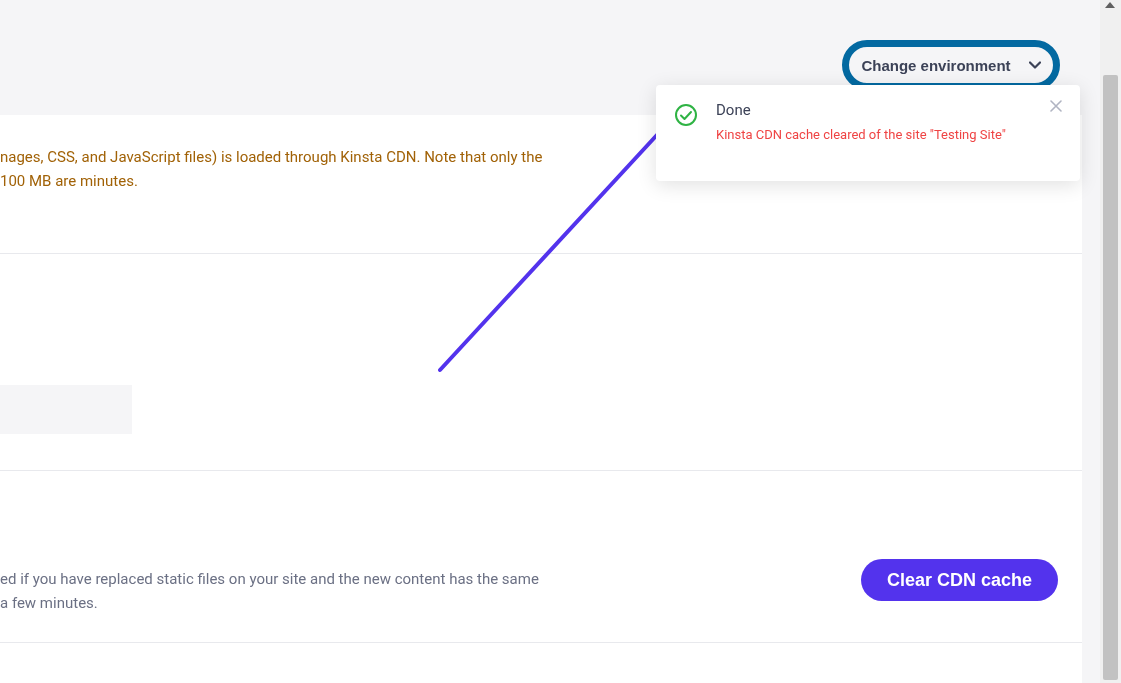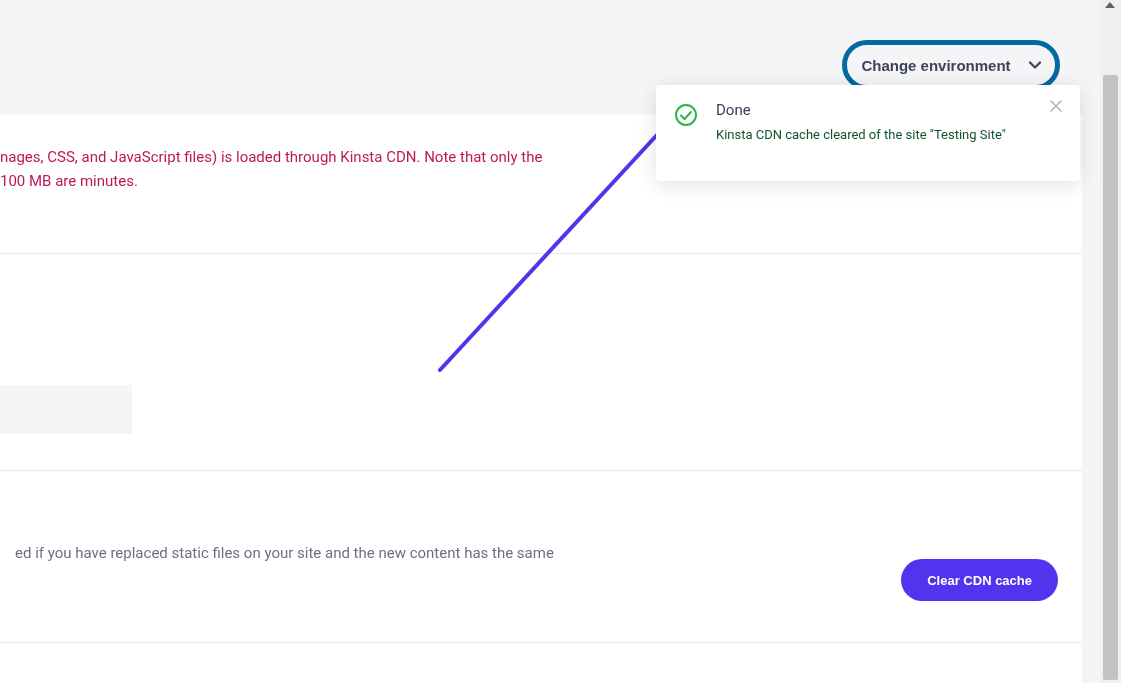--- a/index.html
+++ b/index.html
@@ -54,21 +54,21 @@
       width: 1082px;
       height: 115px;
       background: #f5f5f7;
     }
     .change-env-btn {
       position: absolute;
       top: 40px;
       right: 22px;
       width: 218px;
       height: 50px;
-      border: 5px solid #0369a1;
+      border: 7px solid #0369a1;
       border-radius: 25px;
       background: transparent;
       display: flex;
       align-items: center;
       justify-content: center;
       gap: 18px;
       cursor: pointer;
       font-size: 15px;
       font-weight: 600;
       color: #3c4257;
@@ -91,21 +91,21 @@
       position: absolute;
       top: 0;
       left: 0;
       width: 100%;
       padding: 30px 30px 60px 0;
       border-bottom: 1px solid #e8e9ed;
     }
     .section-1 .text-line {
       font-size: 15px;
       line-height: 24px;
-      color: #be185d;
+      color: #a16207;
     }
     .toggle-stub {
       position: absolute;
       top: 48px;
       right: 24px;
       width: 44px;
       height: 14px;
       background: #5333ed;
       border-top-left-radius: 12px;
       border-bottom-left-radius: 12px;
@@ -121,24 +121,24 @@
     .divider-2 {
       position: absolute;
       top: 355px;
       left: 0;
       width: 100%;
       height: 1px;
       background: #e8e9ed;
     }
     .section-3 {
       position: absolute;
-      top: 426px;
-      left: 0;
-      width: 100%;
-      padding: 0 30px 60px 15px;
+      top: 452px;
+      left: 0;
+      width: 100%;
+      padding: 0 30px 60px 0;
     }
     .section-3 .text-line {
       font-size: 15px;
       line-height: 24px;
       color: #6b7084;
     }
     .divider-3 {
       position: absolute;
       top: 527px;
       left: 0;
@@ -149,21 +149,21 @@
     .clear-cache-btn {
       position: absolute;
       top: 444px;
       right: 24px;
       height: 42px;
       padding: 0 26px;
       background: #5333ed;
       border: none;
       border-radius: 21px;
       color: #ffffff;
-      font-size: 13px;
+      font-size: 18px;
       font-weight: 600;
       cursor: pointer;
     }
     .toast {
       position: absolute;
       top: 85px;
       left: 656px;
       width: 424px;
       height: 96px;
       background: #ffffff;
@@ -182,21 +182,21 @@
     .toast-body {
       flex: 1 1 auto;
     }
     .toast-title {
       font-size: 15px;
       color: #3c4257;
       margin-bottom: 8px;
     }
     .toast-msg {
       font-size: 13px;
-      color: #14532d;
+      color: #ef4444;
     }
     .toast-close {
       position: absolute;
       top: 12px;
       right: 14px;
       width: 16px;
       height: 16px;
       cursor: pointer;
       color: #b0b4c2;
     }
@@ -232,20 +232,21 @@
       <div class="text-line">nages, CSS, and JavaScript files) is loaded through Kinsta CDN. Note that only the</div>
       <div class="text-line"> 100 MB are minutes.</div>
       <div class="toggle-stub"></div>
     </div>
 
     <div class="section-2"></div>
     <div class="divider-2"></div>
 
     <div class="section-3">
       <div class="text-line">ed if you have replaced static files on your site and the new content has the same</div>
+      <div class="text-line">a few minutes.</div>
     </div>
     <button class="clear-cache-btn">Clear CDN cache</button>
     <div class="divider-3"></div>
 
   </div>
 
   <svg class="arrow-annotation" viewBox="0 0 270 290">
     <line x1="10" y1="280" x2="250" y2="20" stroke="#5333ed" stroke-width="4" stroke-linecap="round"></line>
     <polygon points="256,12 230,26 244,40" fill="#5333ed"></polygon>
   </svg>

